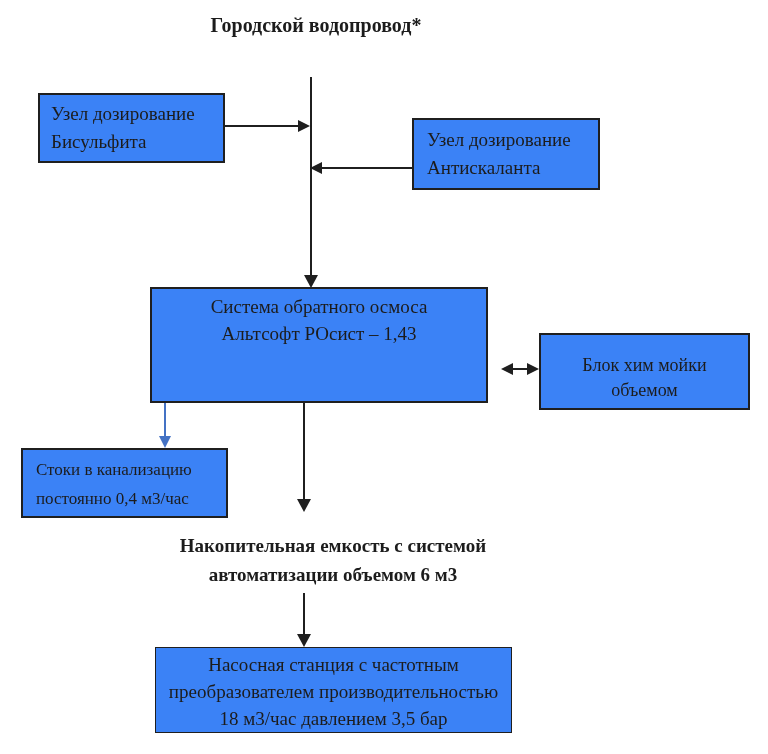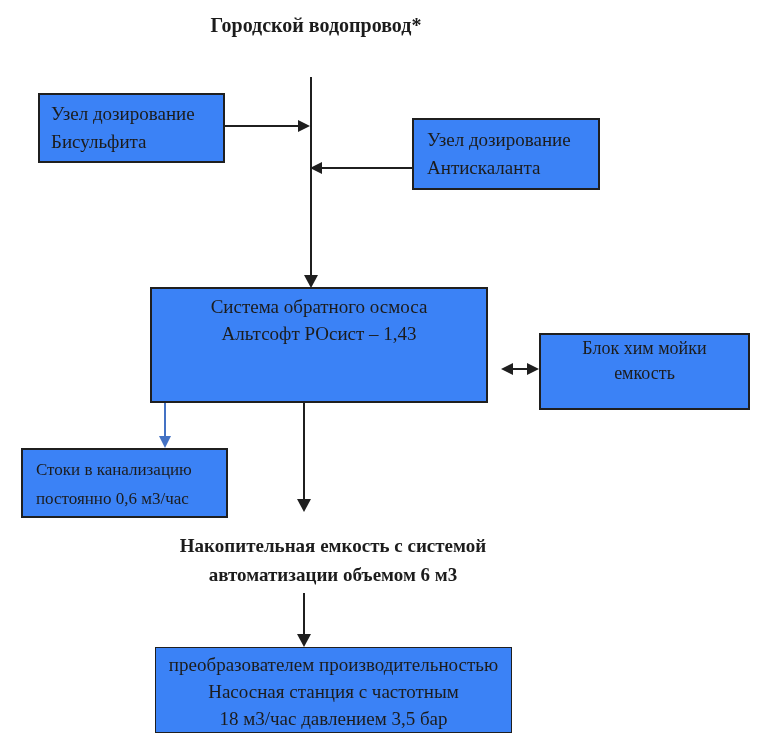--- a/index.html
+++ b/index.html
@@ -42,21 +42,21 @@
   .box-antiscalant {
     left: 412px; top: 118px; width: 188px; height: 72px;
     padding: 6px 0 0 13px; line-height: 28px;
   }
   .box-ro {
     left: 150px; top: 287px; width: 338px; height: 116px;
     text-align: center; line-height: 27px; padding-top: 4px;
   }
   .box-chem {
     left: 539px; top: 333px; width: 211px; height: 77px;
-    text-align: center; font-size: 18px; line-height: 25px; padding-top: 1px;
+    text-align: center; font-size: 18px; line-height: 25px; padding-top: 18px;
   }
   .box-drain {
     left: 21px; top: 448px; width: 207px; height: 70px;
     padding: 5px 0 16px 13px; font-size: 17px; line-height: 29px;
   }
   .box-pump {
     left: 155px; top: 647px; width: 357px; height: 86px;
     border-width: 1px;
     text-align: center; line-height: 27px; padding-top: 3px;
   }
@@ -132,41 +132,41 @@
     <div class="ln">Система обратного осмоса</div>
     <div class="ln">Альтсофт РОсист – 1,43</div>
   </div>
 
   <div class="line" style="left:510px; top:368px; width:20px; height:2px;"></div>
   <div class="ah ah-left" style="left:501px; top:363px;"></div>
   <div class="ah ah-right" style="left:527px; top:363px;"></div>
 
   <div class="box box-chem">
     <div class="ln">Блок хим мойки</div>
-    <div class="ln">емкость</div>
+    <div class="ln">объемом</div>
   </div>
 
   <div class="line line-blue" style="left:164px; top:403px; width:2px; height:34px;"></div>
   <div class="ah ah-down-blue" style="left:159px; top:436px;"></div>
 
   <div class="box box-drain">
     <div class="ln">Стоки в канализацию</div>
-    <div class="ln">постоянно 0,6 м3/час</div>
+    <div class="ln">постоянно 0,4 м3/час</div>
   </div>
 
   <div class="line" style="left:303px; top:403px; width:2px; height:97px;"></div>
   <div class="ah ah-down" style="left:297px; top:499px;"></div>
 
   <div class="label-storage">
     <div class="ln">Накопительная емкость с системой</div>
     <div class="ln">автоматизации объемом 6 м3</div>
   </div>
 
   <div class="line" style="left:303px; top:593px; width:2px; height:42px;"></div>
   <div class="ah ah-down" style="left:297px; top:634px;"></div>
 
   <div class="box box-pump">
+    <div class="ln">Насосная станция с частотным</div>
     <div class="ln">преобразователем производительностью</div>
-    <div class="ln">Насосная станция с частотным</div>
     <div class="ln">18 м3/час давлением 3,5 бар</div>
   </div>
 
 </div>
 
 </body></html>

